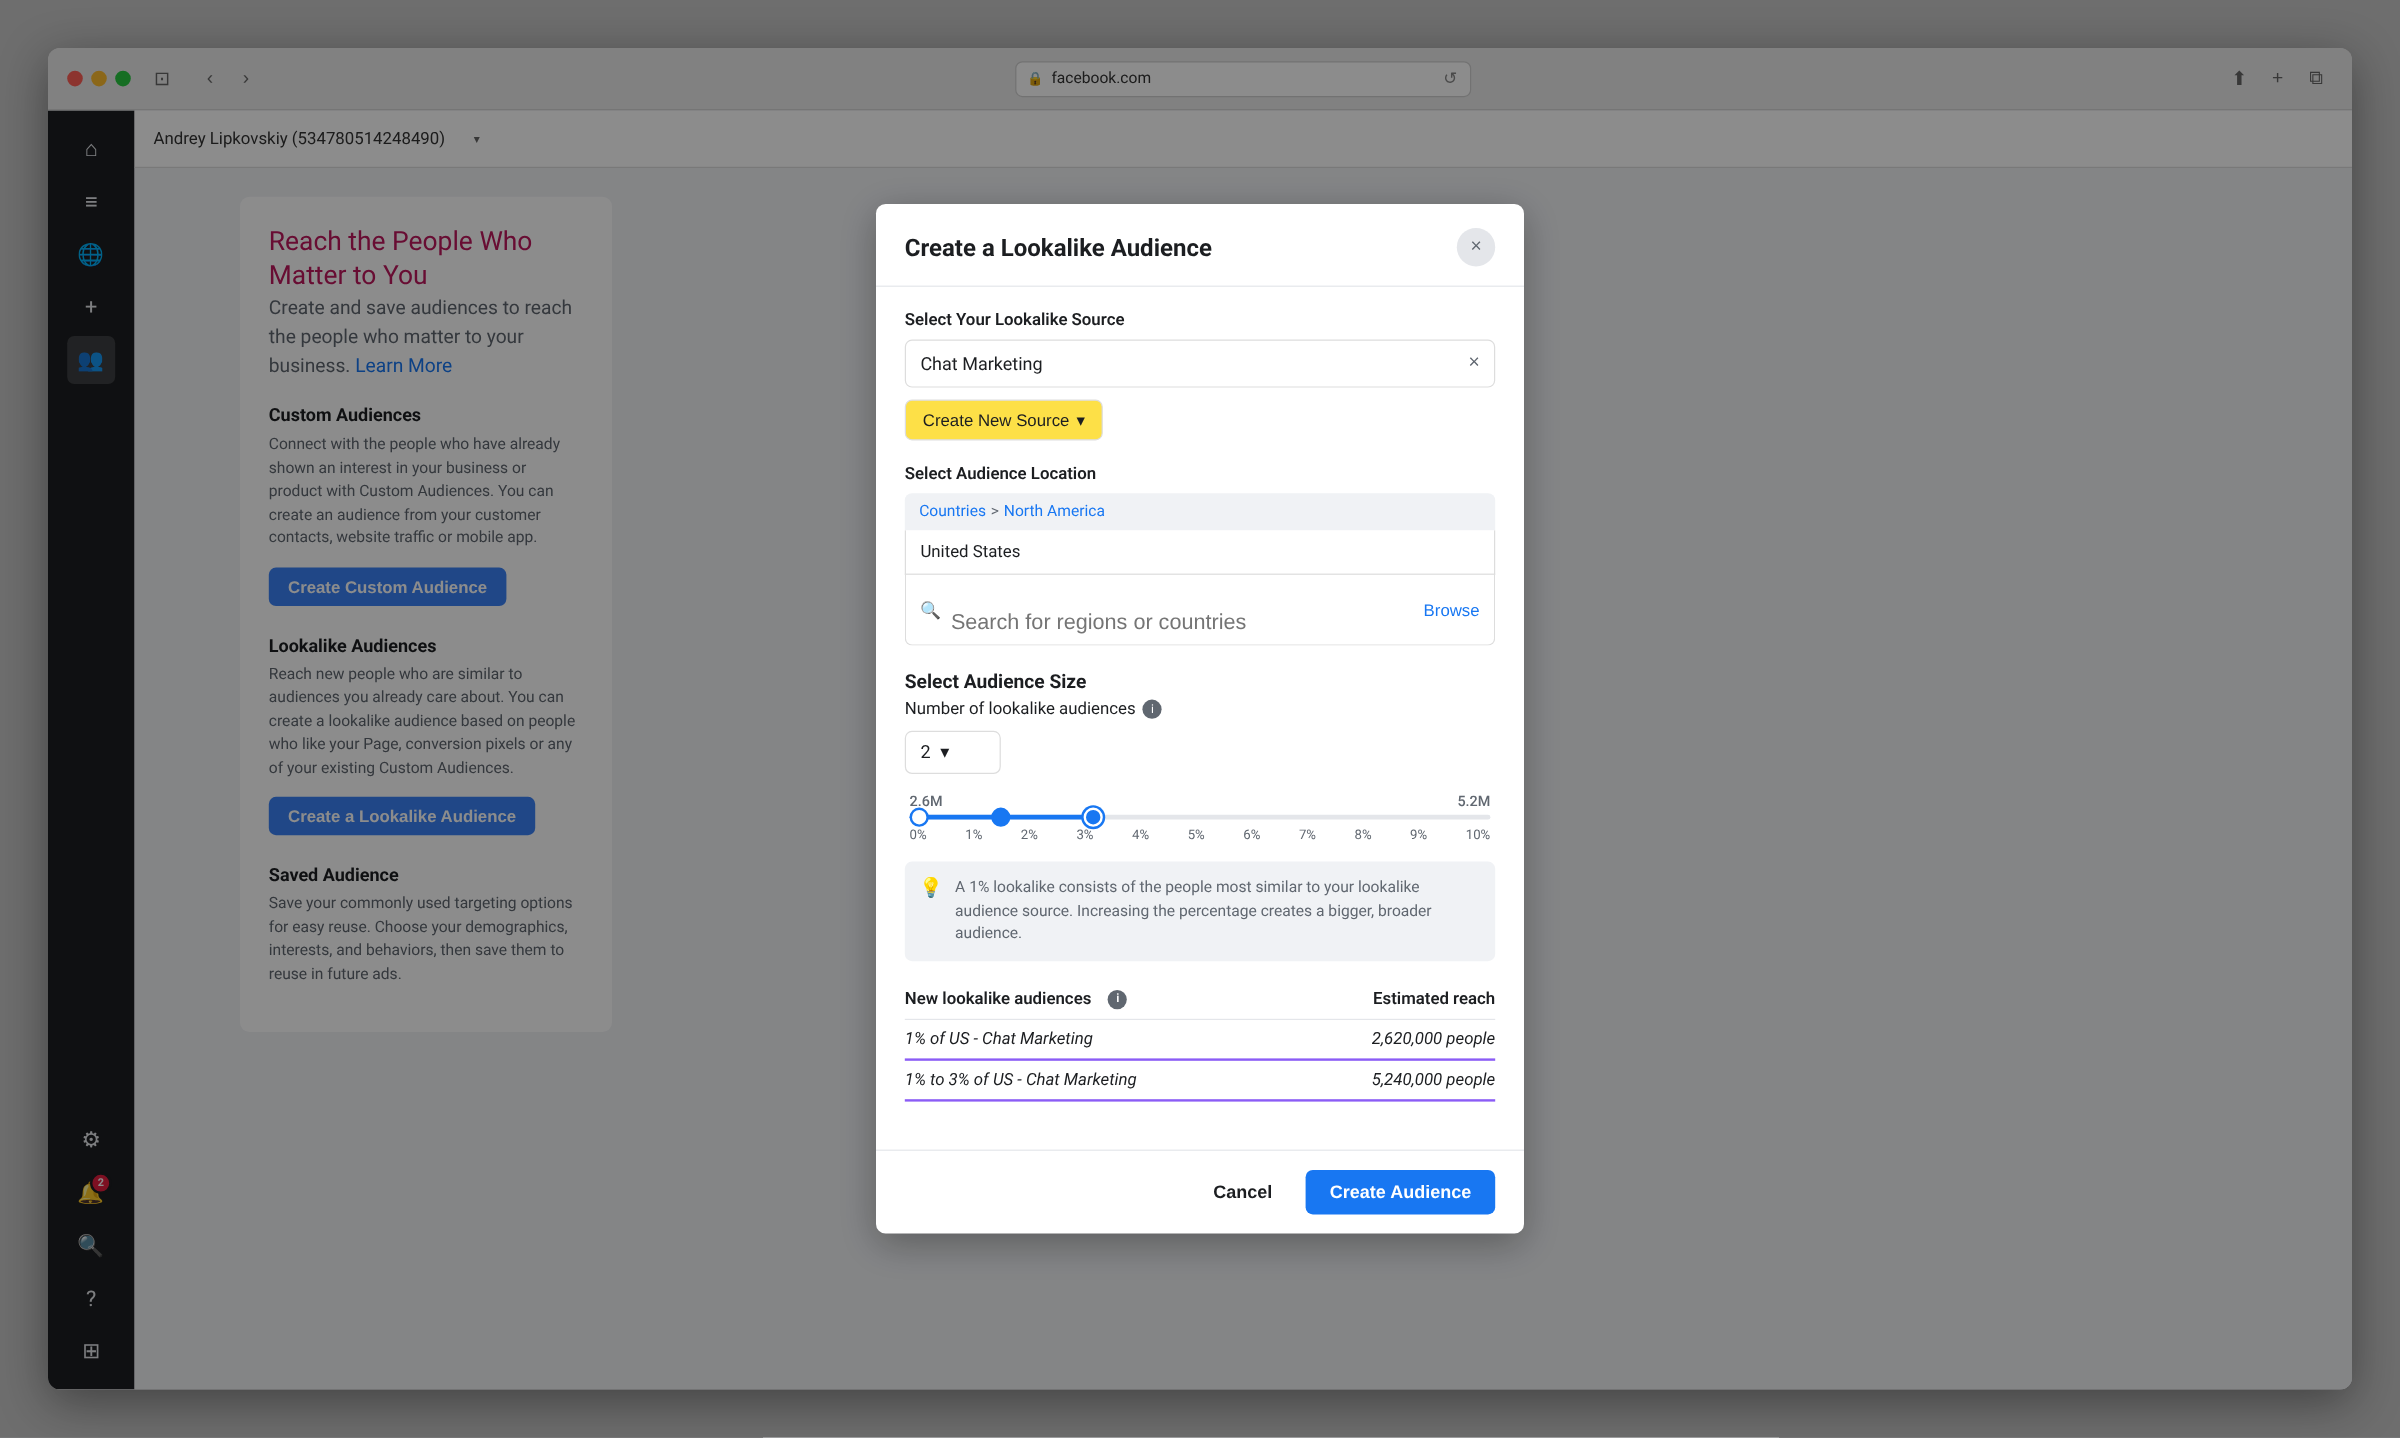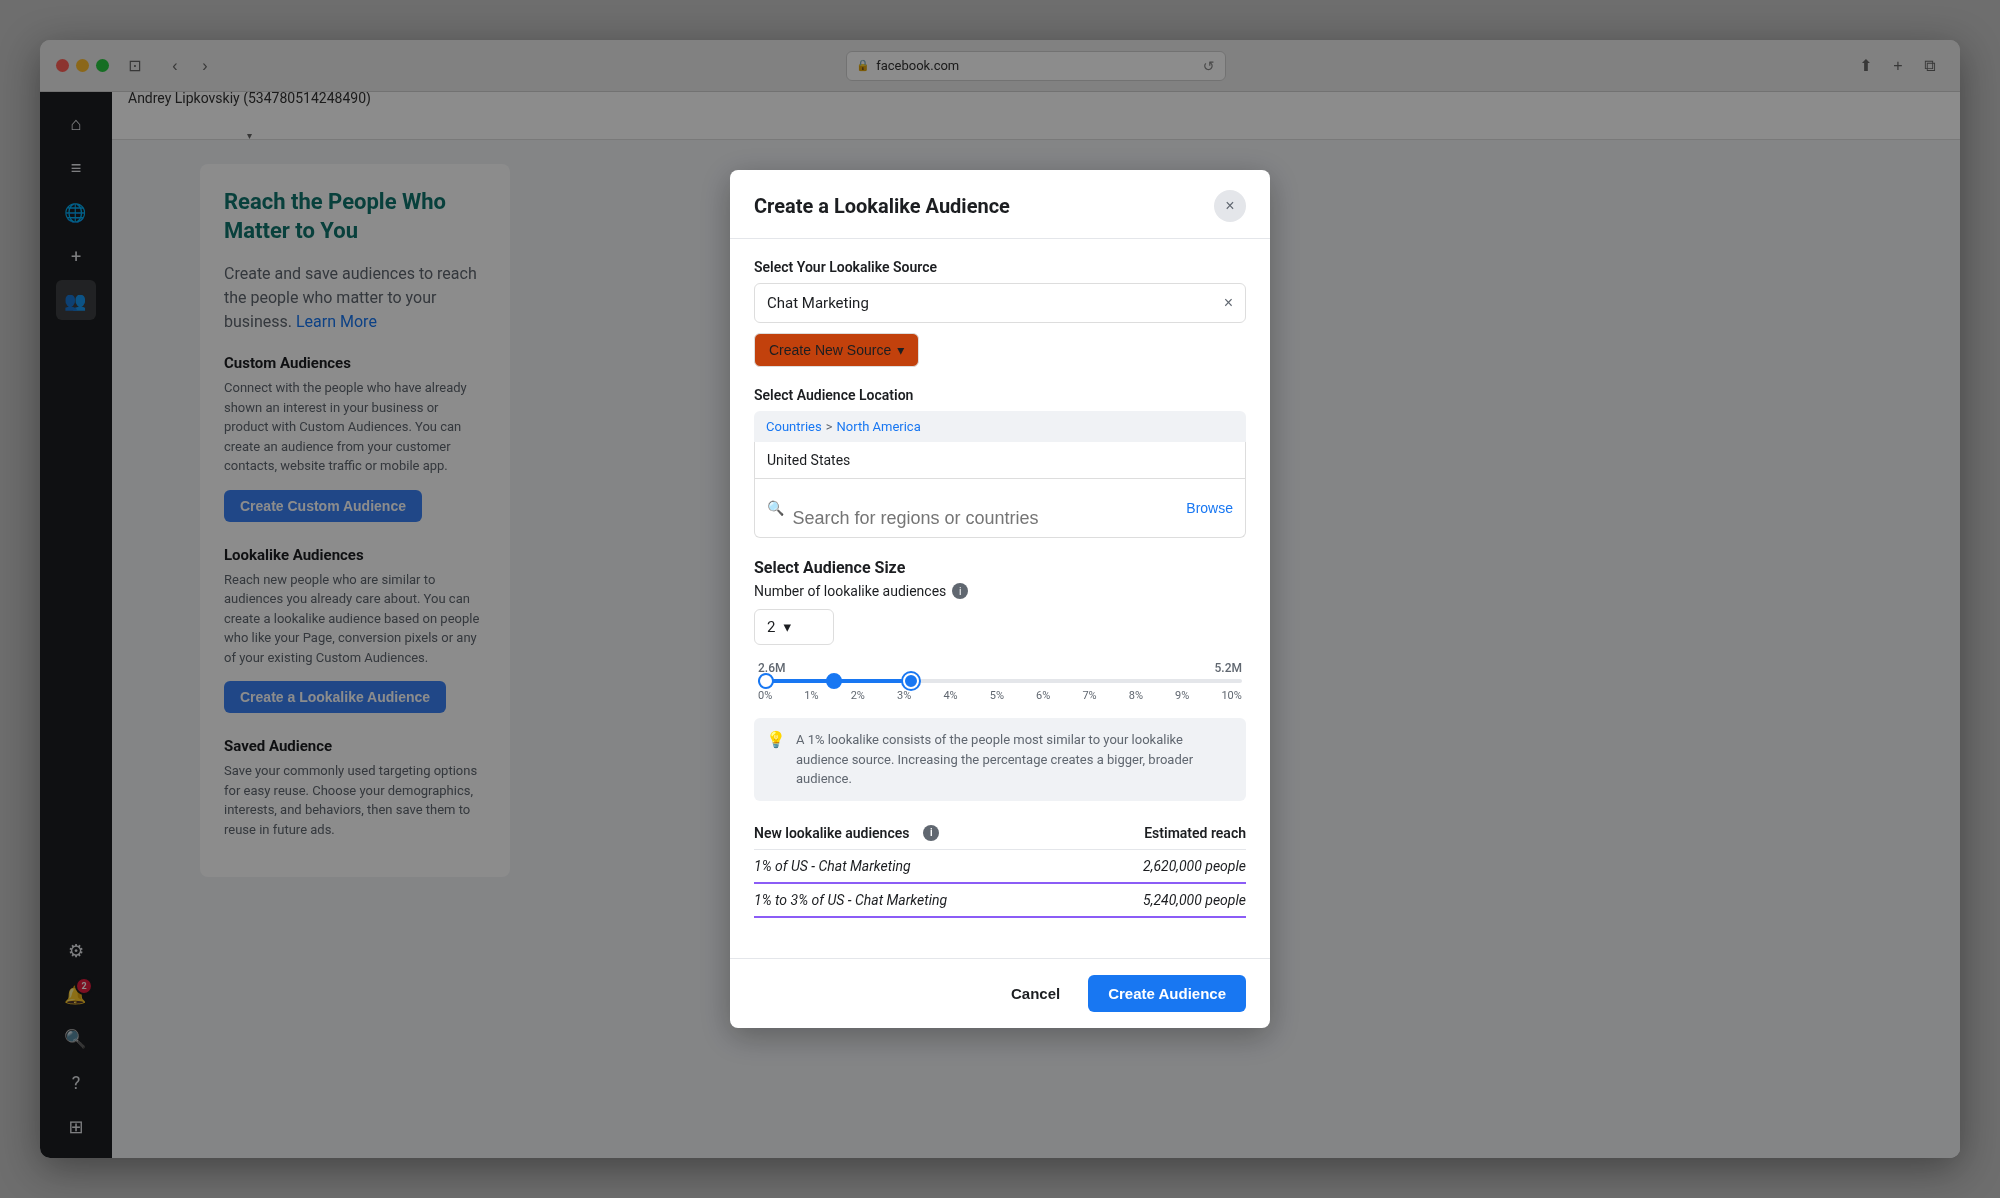--- a/index.html
+++ b/index.html
@@ -159,21 +159,20 @@
       flex-shrink: 0;
     }
 
     .account-selector {
       display: flex;
       align-items: center;
       gap: 24px;
       font-size: 14px;
       color: #333;
       cursor: pointer;
-      flex-direction: column;
     }
 
     .account-selector .arrow { color: #666; font-size: 10px; }
 
     
     .page-content {
       flex: 1;
       overflow-y: auto;
       padding: 24px;
       background: #f0f2f5;
@@ -186,23 +185,23 @@
       background: white;
       border-radius: 8px;
       padding: 24px;
       position: absolute;
       top: 24px;
       left: 88px;
     }
 
     .panel-title {
       font-size: 22px;
-      font-weight: 700;
-      color: #0f766e;
-      margin-bottom: 17px;
+      font-weight: 400;
+      color: #be185d;
+      margin-bottom: 0;
       line-height: 1.3;
     }
 
     .panel-desc {
       font-size: 16px;
       color: #606770;
       margin-bottom: 20px;
       line-height: 1.5;
     }
 
@@ -312,21 +311,21 @@
 
     .source-input-wrapper .clear-btn {
       background: none;
       border: none;
       cursor: pointer;
       color: #606770;
       font-size: 16px;
     }
 
     .create-source-btn {
-      background: #c2410c;
+      background: #fde047;
       border: 1px solid #ddd;
       border-radius: 6px;
       padding: 8px 14px;
       font-size: 14px;
       color: #1c1e21;
       cursor: pointer;
       display: flex;
       align-items: center;
       gap: 6px;
       margin-bottom: 20px;

